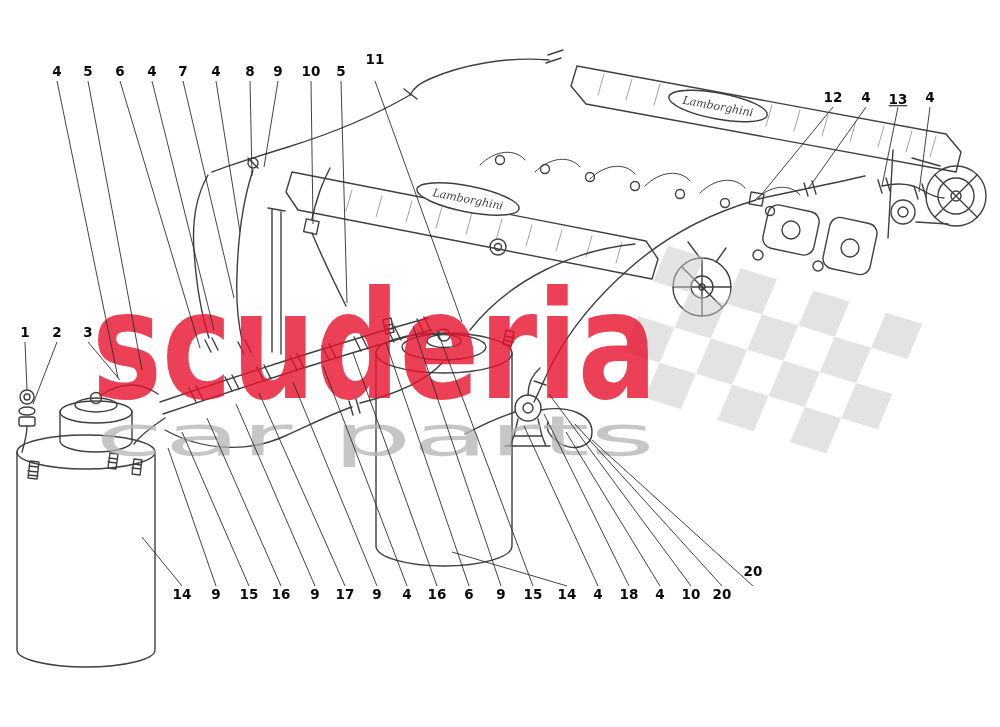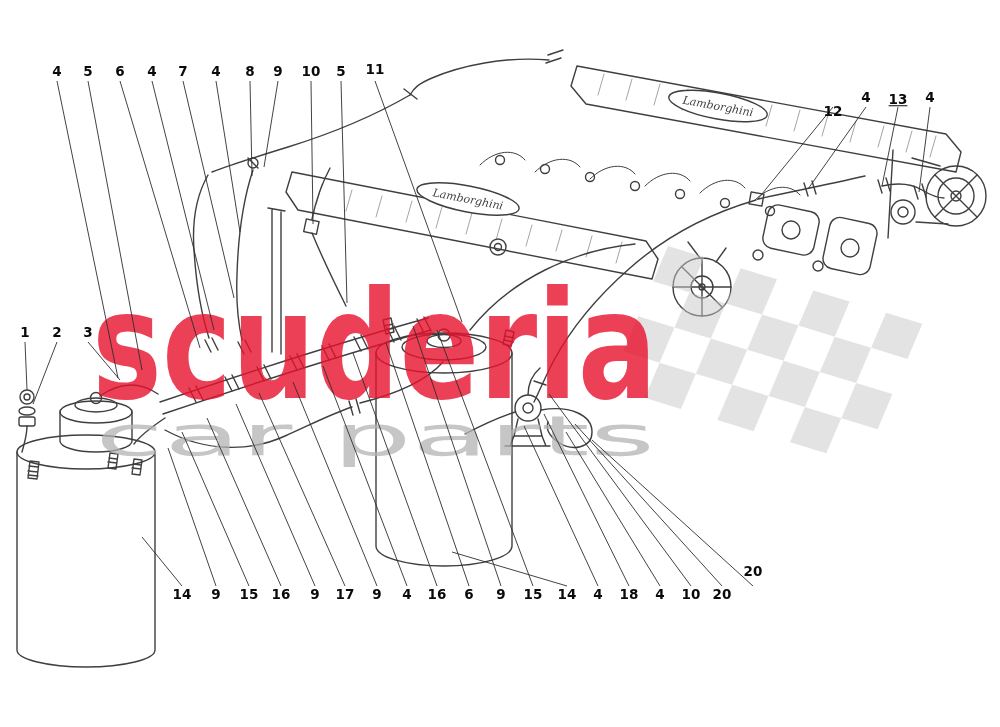--- a/index.html
+++ b/index.html
@@ -213,22 +213,22 @@
       <div class="callout" style="left: 57px; top: 72px;">4</div>
       <div class="callout" style="left: 88px; top: 72px;">5</div>
       <div class="callout" style="left: 120px; top: 72px;">6</div>
       <div class="callout" style="left: 152px; top: 72px;">4</div>
       <div class="callout" style="left: 183px; top: 72px;">7</div>
       <div class="callout" style="left: 216px; top: 72px;">4</div>
       <div class="callout" style="left: 250px; top: 72px;">8</div>
       <div class="callout" style="left: 278px; top: 72px;">9</div>
       <div class="callout" style="left: 311px; top: 72px;">10</div>
       <div class="callout" style="left: 341px; top: 72px;">5</div>
-      <div class="callout" style="left: 375px; top: 70px;">11</div>
-      <div class="callout" style="left: 833px; top: 112px;">12</div>
+      <div class="callout" style="left: 375px; top: 60px;">11</div>
+      <div class="callout" style="left: 833px; top: 98px;">12</div>
       <div class="callout" style="left: 866px; top: 98px;">4</div>
       <div class="callout" style="left: 898px; top: 100px; text-decoration: underline;">13</div>
       <div class="callout" style="left: 930px; top: 98px;">4</div>
       <div class="callout" style="left: 25px; top: 333px;">1</div>
       <div class="callout" style="left: 57px; top: 333px;">2</div>
       <div class="callout" style="left: 88px; top: 333px;">3</div>
       <div class="callout" style="left: 182px; top: 595px;">14</div>
       <div class="callout" style="left: 216px; top: 595px;">9</div>
       <div class="callout" style="left: 249px; top: 595px;">15</div>
       <div class="callout" style="left: 281px; top: 595px;">16</div>

